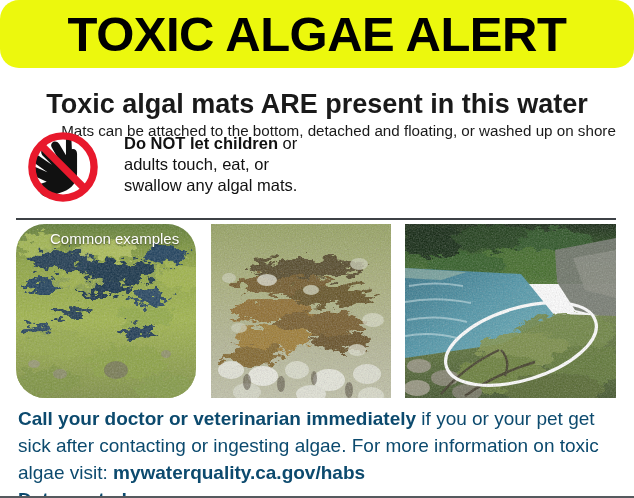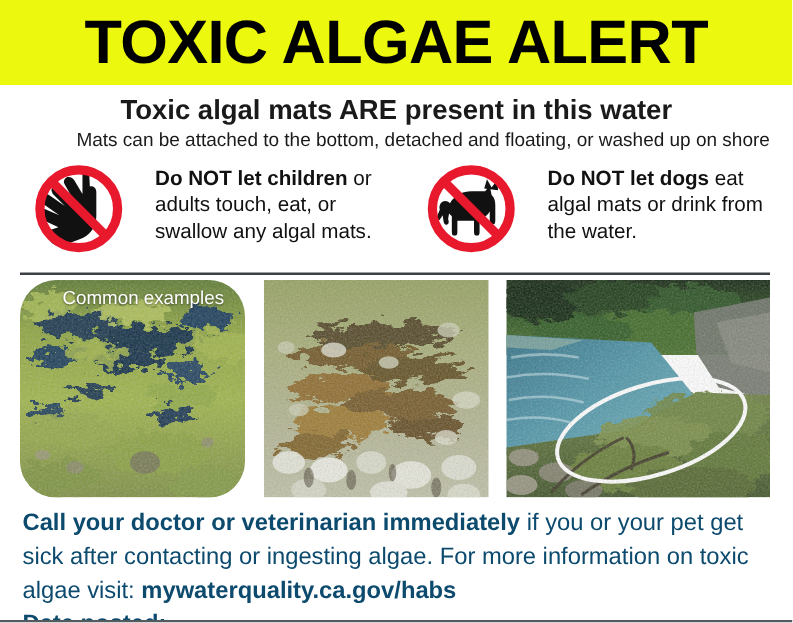--- a/index.html
+++ b/index.html
@@ -26,45 +26,46 @@
   .banner {
     position: absolute;
     left: 0;
     top: 0;
     width: 634px;
     height: 68px;
     background: #ecf80d;
     display: flex;
     align-items: center;
     justify-content: center;
+    border-radius: 19px;
   }
   .banner-title {
     font-size: 49px;
     font-weight: bold;
     color: #000000;
     letter-spacing: -0.5px;
     line-height: 1;
     white-space: nowrap;
     transform: scaleX(1.0);
   }
 
   
   .subhead-wrap {
     position: absolute;
     left: 0;
     top: 68px;
     width: 634px;
     text-align: center;
   }
   .subhead-main {
-    font-size: 22px;
+    font-size: 27px;
     font-weight: bold;
     color: #1a1a1a;
     line-height: 1.12;
-    margin-top: 8px;
+    margin-top: 21px;
     white-space: nowrap;
     text-align: center;
   }
   .subhead-sub {
     font-size: 15.2px;
     font-weight: normal;
     color: #1a1a1a;
     line-height: 1.15;
     margin-top: 3px;
     white-space: nowrap;
@@ -188,41 +189,20 @@
 
           <circle cx="50" cy="50" r="42" fill="none" stroke="#e8192c" stroke-width="10"></circle>
           <line x1="20" y1="20" x2="80" y2="80" stroke="#e8192c" stroke-width="10" stroke-linecap="butt"></line>
         </svg>
       </span>
       <div class="warning-text">
         <b>Do NOT let children</b><span> or adults touch, eat, or swallow any algal mats.</span>
       </div>
     </div>
 
-    <div class="warning warning-right">
-      <span class="prohibit-icon">
-        <svg viewBox="0 0 100 100" width="74" height="74" aria-hidden="true">
-
-          <g fill="#111111">
-            <path d="M27 44 c-3 -3 -6 -3 -9 -1 -2 2 -3 5 -2 8 l-3 7 c-1 3 1 5 3 4 l3 -5
-                     1 6 c0 3 2 5 4 4 2 -1 2 -3 1 -6 l1 -6 3 3 0 17 c0 3 1 4 3 4 2 0 3 -1 3 -4
-                     l0 -12 18 0 0 12 c0 3 1 4 3 4 2 0 3 -1 3 -4 l0 -13 c5 -2 9 -5 11 -9
-                     l0 10 c0 3 1 4 3 4 2 0 3 -1 3 -4 l0 -17 c0 -5 -1 -8 -4 -11
-                     l-2 -10 -5 6 -15 0 c-9 0 -18 4 -23 13 z"></path>
-            <path d="M64 28 l3 -10 5 9 6 -8 1 11 z"></path>
-          </g>
-
-          <circle cx="50" cy="50" r="42" fill="none" stroke="#e8192c" stroke-width="10"></circle>
-          <line x1="20" y1="20" x2="80" y2="80" stroke="#e8192c" stroke-width="10" stroke-linecap="butt"></line>
-        </svg>
-      </span>
-      <div class="warning-text">
-        <b>Do NOT let dogs</b><span> eat algal mats or drink from the water.</span>
-      </div>
-    </div>
 
   </div>
 
   <div class="divider"></div>
 
   <div class="photos">
 
     <div class="photo photo-1">
       <svg width="180" height="174" viewBox="0 0 180 174" preserveAspectRatio="none" aria-hidden="true">
         <defs>

